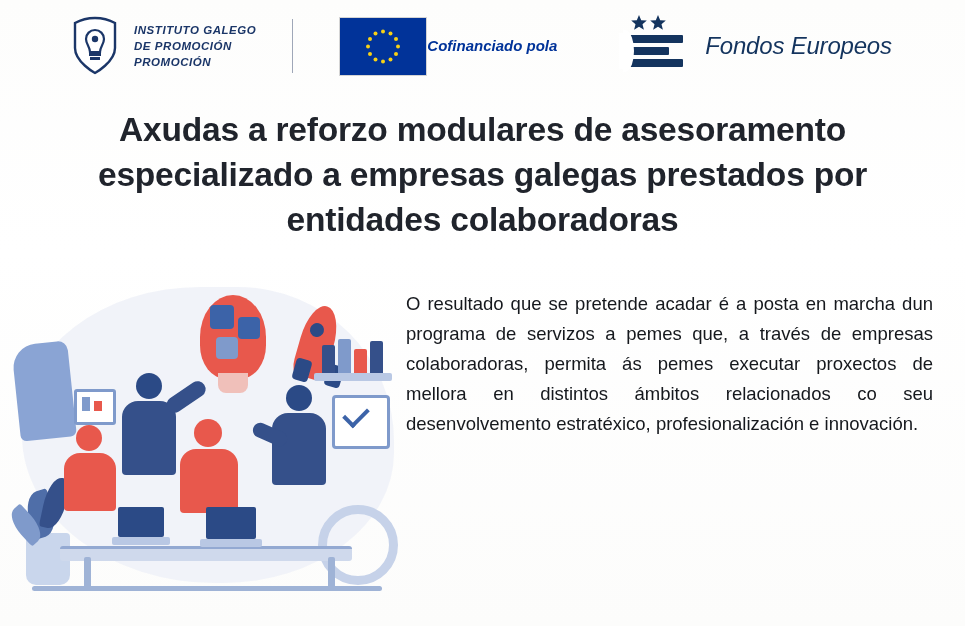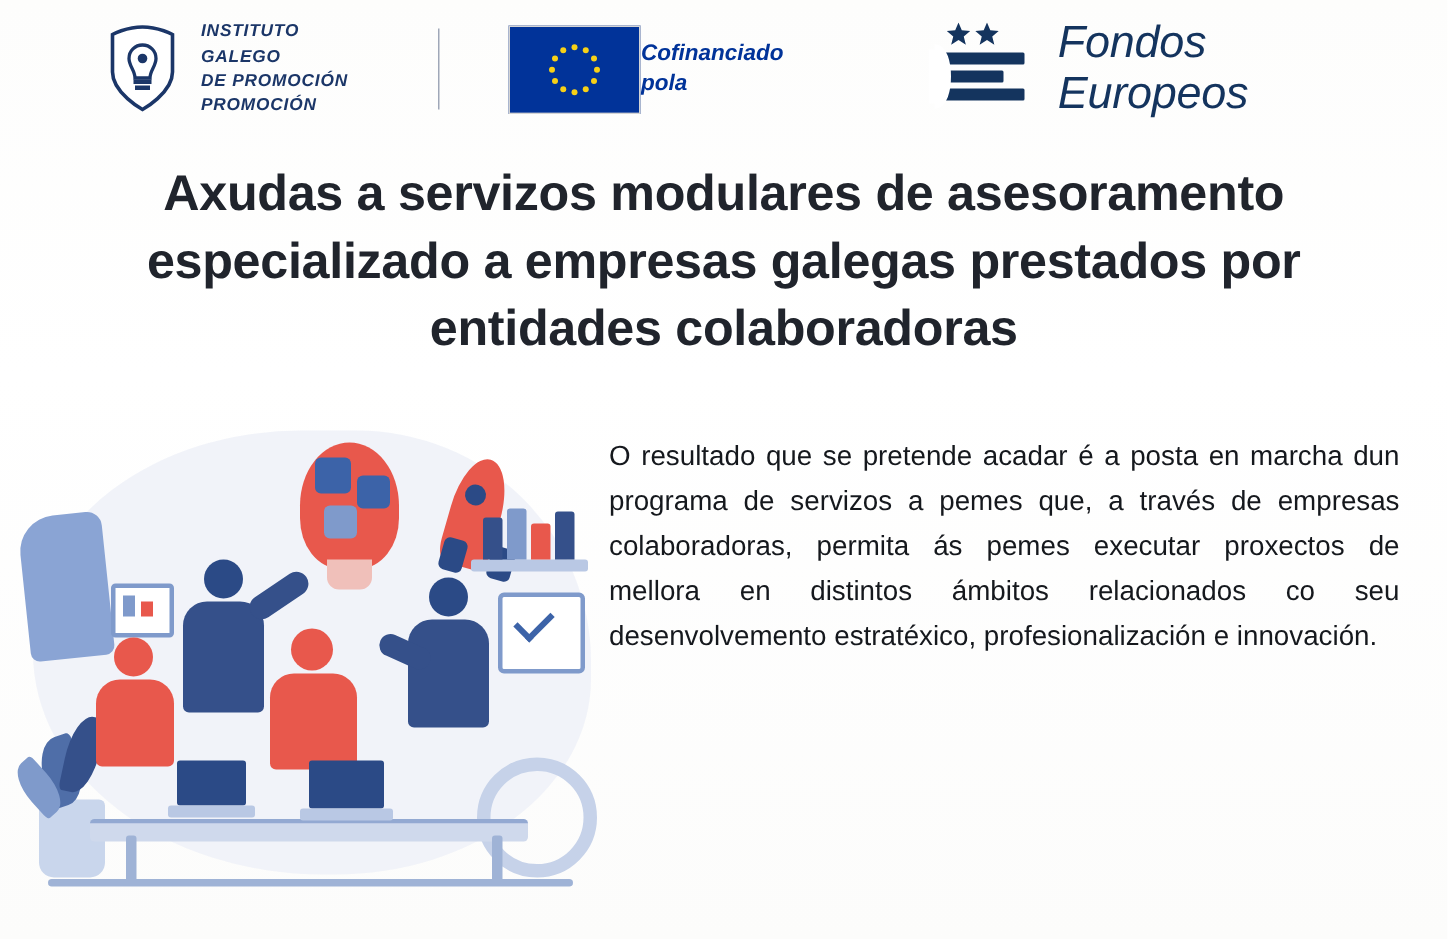--- a/index.html
+++ b/index.html
@@ -83,21 +83,21 @@
     margin-left: 62px;
     gap: 14px;
   }
   .fondos-mark {
     width: 72px;
     height: 62px;
     position: relative;
   }
   .fondos-text {
     color: #14345e;
-    font-size: 30px;
+    font-size: 24px;
     letter-spacing: -0.2px;
   }
 
   
   .title {
     margin: 16px auto 0;
     width: 900px;
     text-align: center;
     color: #20242c;
     font-size: 33.5px;
@@ -375,21 +375,21 @@
             <rect x="6" y="44" width="58" height="8" rx="1"></rect>
           </g>
           <rect x="0" y="18" width="10" height="36" fill="#ffffff"></rect>
           <path d="M4 18 C14 18 14 54 4 54" fill="none" stroke="#ffffff" stroke-width="7"></path>
         </svg>
       </div>
       <div class="fondos-text">Fondos Europeos</div>
     </div>
   </div>
 
-  <h1 class="title">Axudas a servizos modulares de asesoramento especializado a empresas galegas prestados por entidades colaboradoras</h1>
+  <h1 class="title">Axudas a reforzo modulares de asesoramento especializado a empresas galegas prestados por entidades colaboradoras</h1>
 
   <div class="content">
 
     <div class="illustration">
       <div class="ill-bg"></div>
 
       <div class="plant-pot"></div>
       <div class="leaf" style="left:14px; bottom:62px; width:26px; height:46px; transform:rotate(-18deg);"></div>
       <div class="leaf" style="left:30px; bottom:70px; width:22px; height:52px; transform:rotate(12deg); background:#35508a;"></div>
       <div class="leaf" style="left:2px; bottom:54px; width:20px; height:40px; transform:rotate(-42deg); background:#7f9acb;"></div>

